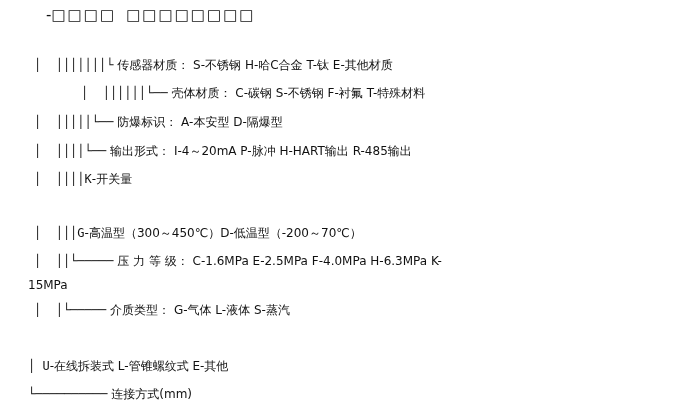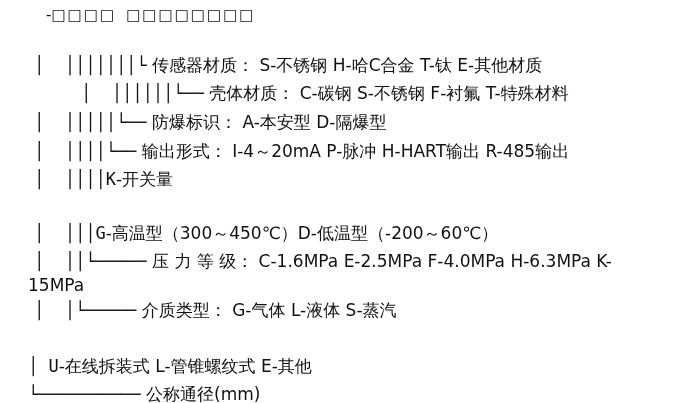--- a/index.html
+++ b/index.html
@@ -32,21 +32,21 @@
   }
   .title-boxes {
     letter-spacing: 2px;
   }
   .title-gap {
     display: inline-block;
     width: 10px;
   }
   .line {
     position: absolute;
-    font-size: 17px;
+    font-size: 12px;
     white-space: nowrap;
     line-height: 18px;
   }
   .pipes {
     font-family: "DejaVu Sans Mono", "Liberation Mono", monospace;
     letter-spacing: 0;
     white-space: pre;
   }
   .l1 { left: 34px; top: 56px; }
   .l2 { left: 34px; top: 84px; margin-left: 47px; }
@@ -86,37 +86,37 @@
   <div class="line l4">
     <span class="pipes">│  ││││└──</span><span> 输出形式： I-4～20mA P-脉冲 H-HART输出 R-485输出</span>
   </div>
 
   <div class="line l5">
     <span class="pipes">│  ││││K</span><span>-开关量</span>
   </div>
 
 
   <div class="line l7">
-    <span class="pipes">│  │││G</span><span>-高温型（300～450℃）D-低温型（-200～60℃）</span>
+    <span class="pipes">│  │││G</span><span>-高温型（300～450℃）D-低温型（-200～70℃）</span>
   </div>
 
   <div class="line l8">
     <span class="pipes">│  ││└─────</span><span> 压 力 等 级： C-1.6MPa E-2.5MPa F-4.0MPa H-6.3MPa K-</span>
   </div>
 
   <div class="line l8b">
     <span>15MPa</span>
   </div>
 
   <div class="line l9">
     <span class="pipes">│  │└─────</span><span> 介质类型： G-气体 L-液体 S-蒸汽</span>
   </div>
 
 
   <div class="line l11">
     <span class="pipes">│ U</span><span>-在线拆装式 L-管锥螺纹式 E-其他</span>
   </div>
 
   <div class="line l12">
-    <span class="pipes">└──────────</span><span> 公称通径(mm)</span>
+    <span class="pipes">└──────────</span><span> 连接方式(mm)</span>
   </div>
 
 </div>
 
 </body></html>

